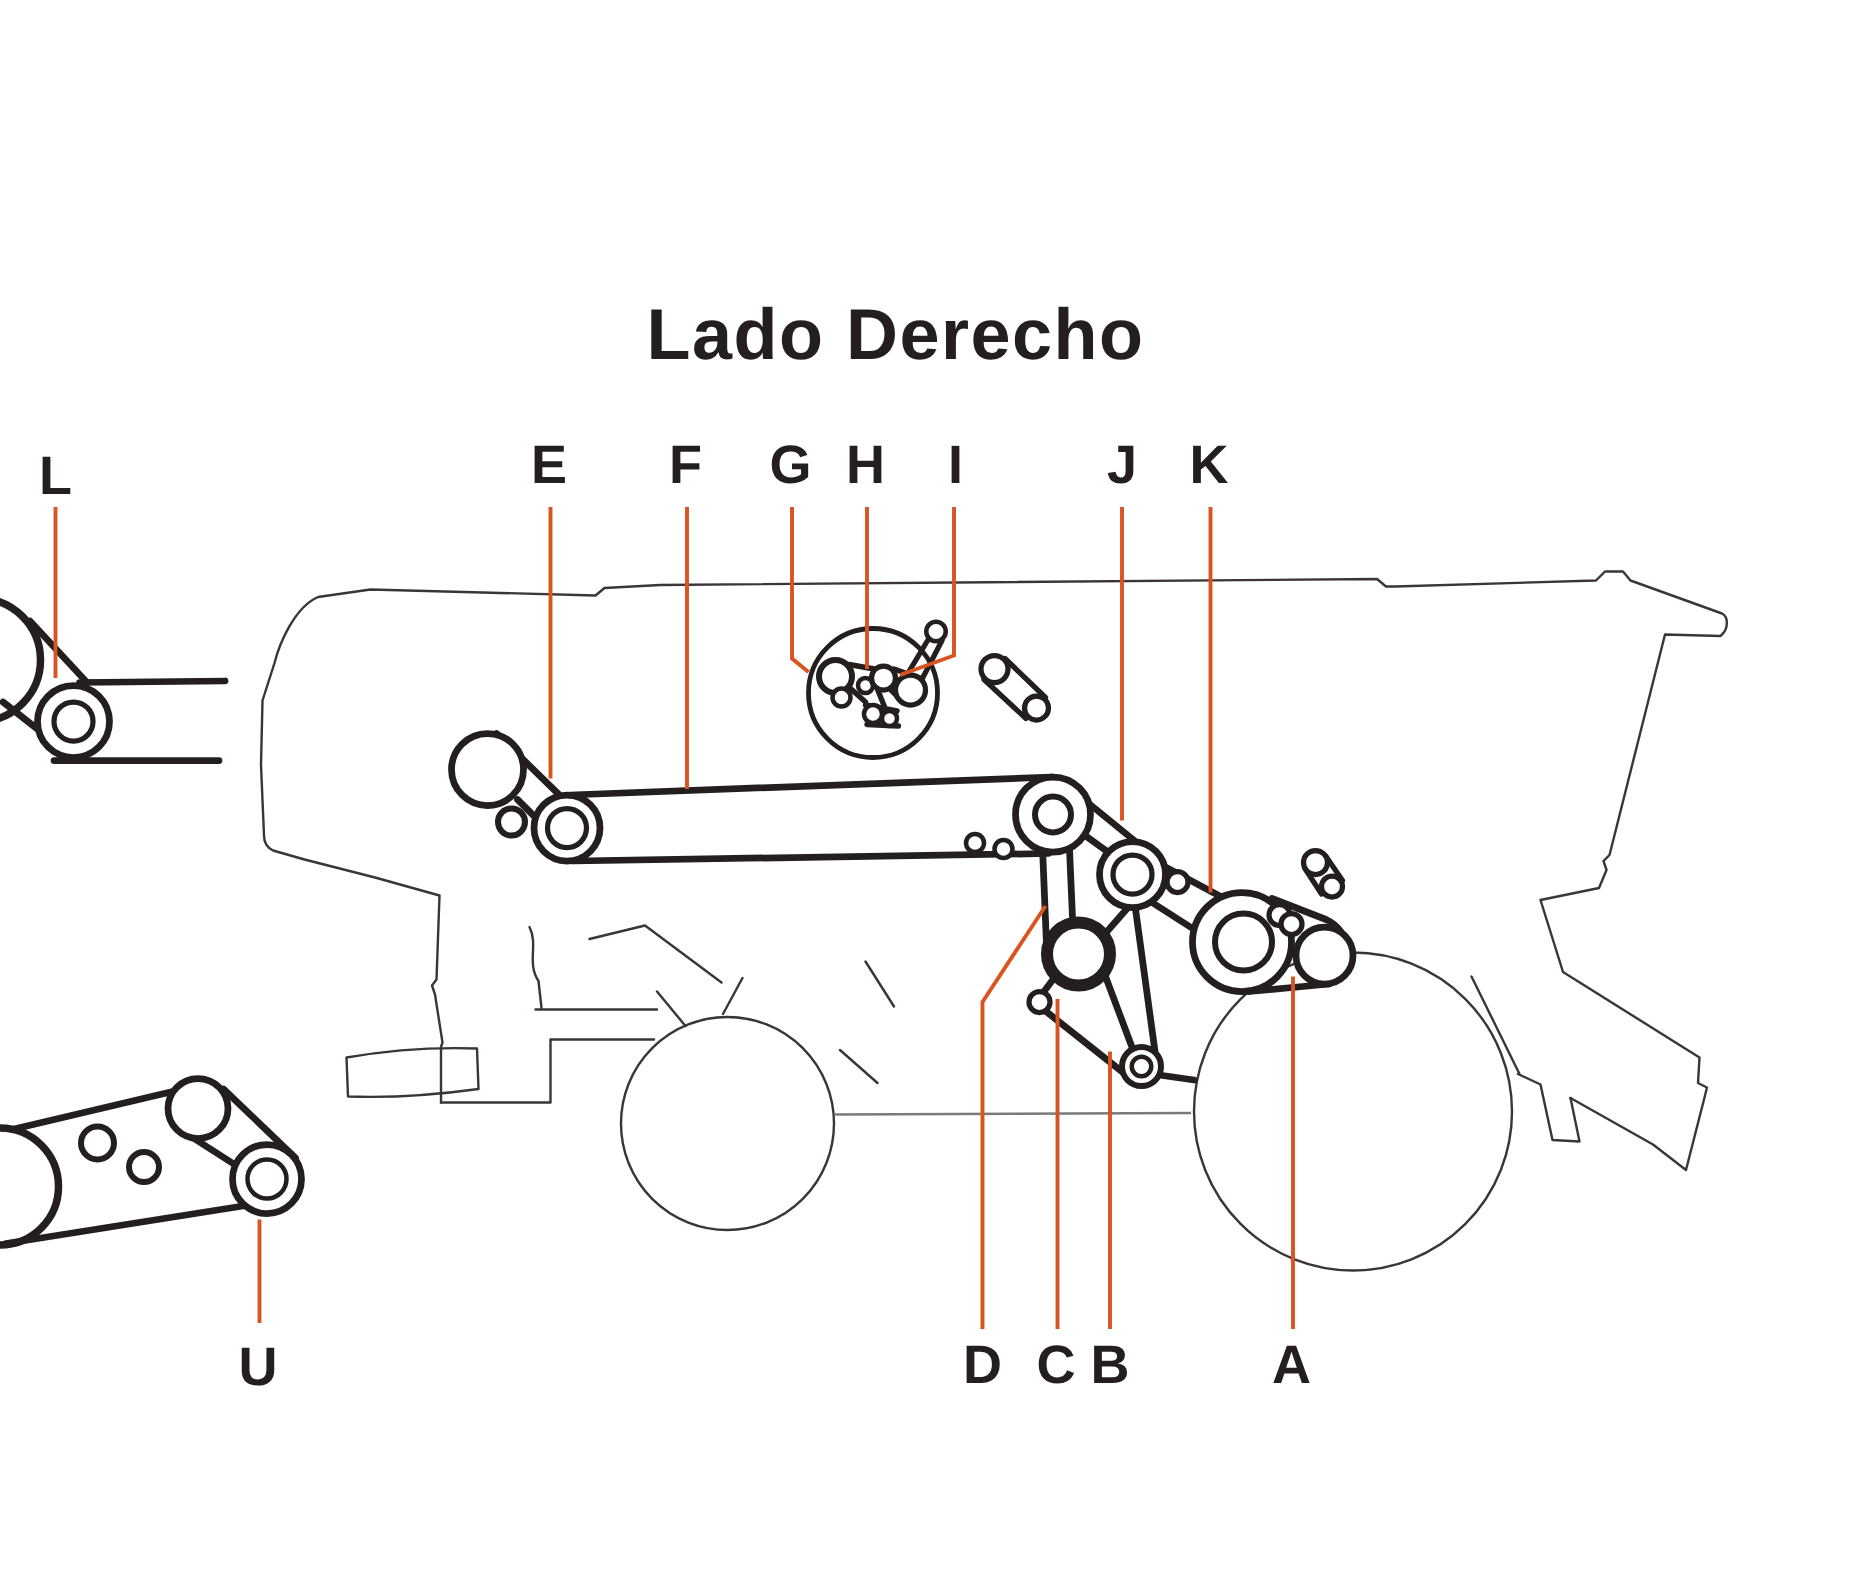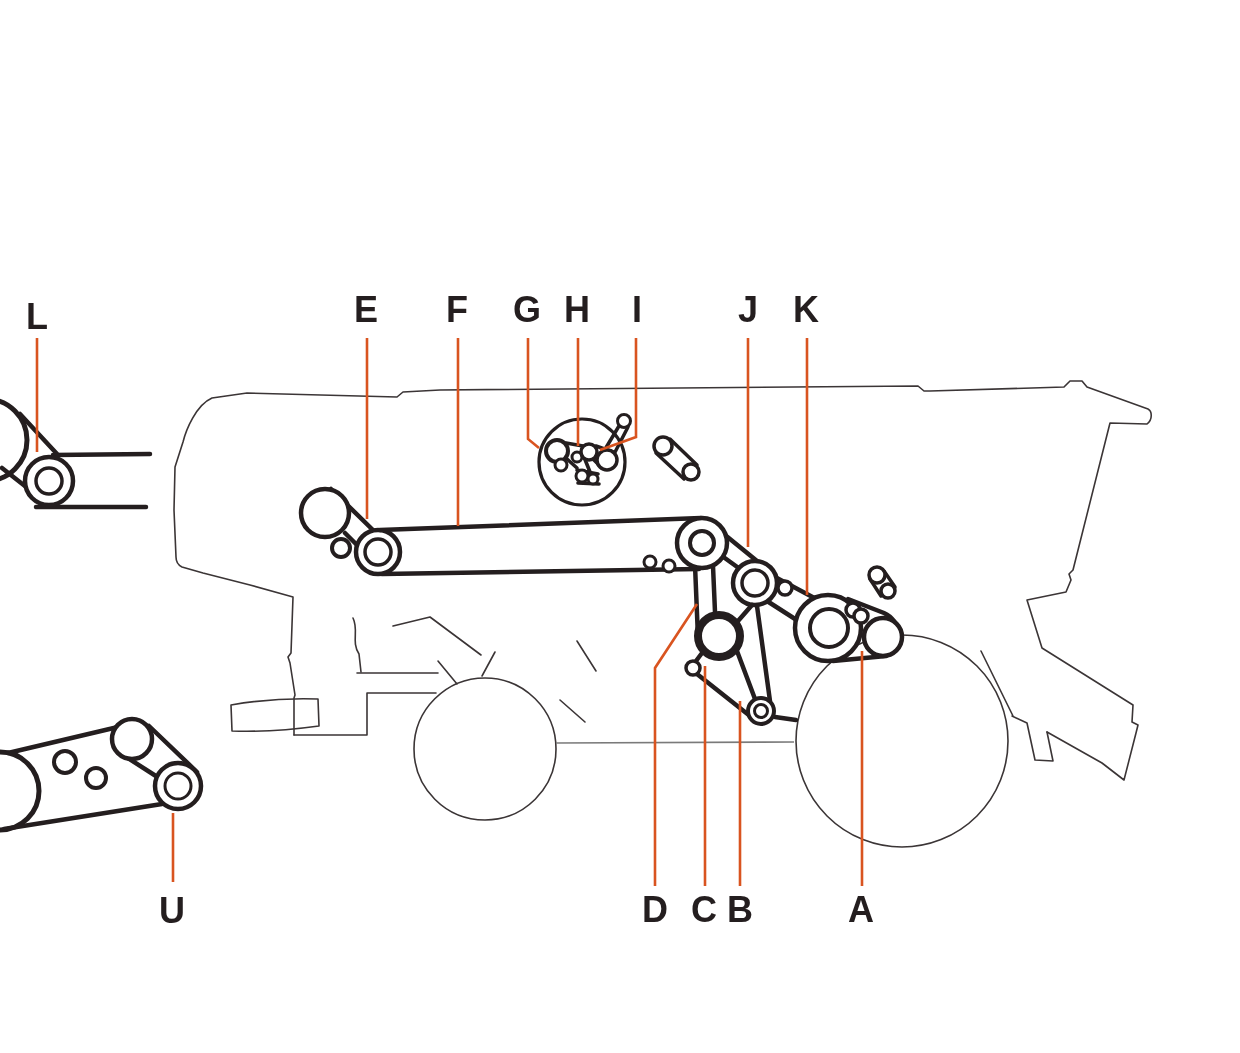--- a/index.html
+++ b/index.html
@@ -141,20 +141,21 @@
         <polyline points="748,338 748,547" fill="none" stroke="#D95420" stroke-width="2.6"></polyline>
         <polyline points="807,338 807,595" fill="none" stroke="#D95420" stroke-width="2.6"></polyline>
         <polyline points="173,882 173,813" fill="none" stroke="#D95420" stroke-width="2.6"></polyline>
         <polyline points="655,886 655,668 697,604" fill="none" stroke="#D95420" stroke-width="2.6"></polyline>
         <polyline points="705,886 705,666" fill="none" stroke="#D95420" stroke-width="2.6"></polyline>
         <polyline points="740,886 740,701" fill="none" stroke="#D95420" stroke-width="2.6"></polyline>
         <polyline points="862,886 862,651" fill="none" stroke="#D95420" stroke-width="2.6"></polyline>
       </g>
   </svg>
 
+  <div class="title" style="left:597px;top:224px;">Lado Derecho</div>
 
   <div id="labels">
       <div class="part-label" style="left: 37px; top: 317px;">L</div>
       <div class="part-label" style="left: 366px; top: 310px;">E</div>
       <div class="part-label" style="left: 457px; top: 310px;">F</div>
       <div class="part-label" style="left: 527px; top: 310px;">G</div>
       <div class="part-label" style="left: 577px; top: 310px;">H</div>
       <div class="part-label" style="left: 637px; top: 310px;">I</div>
       <div class="part-label" style="left: 748px; top: 310px;">J</div>
       <div class="part-label" style="left: 806px; top: 310px;">K</div>

